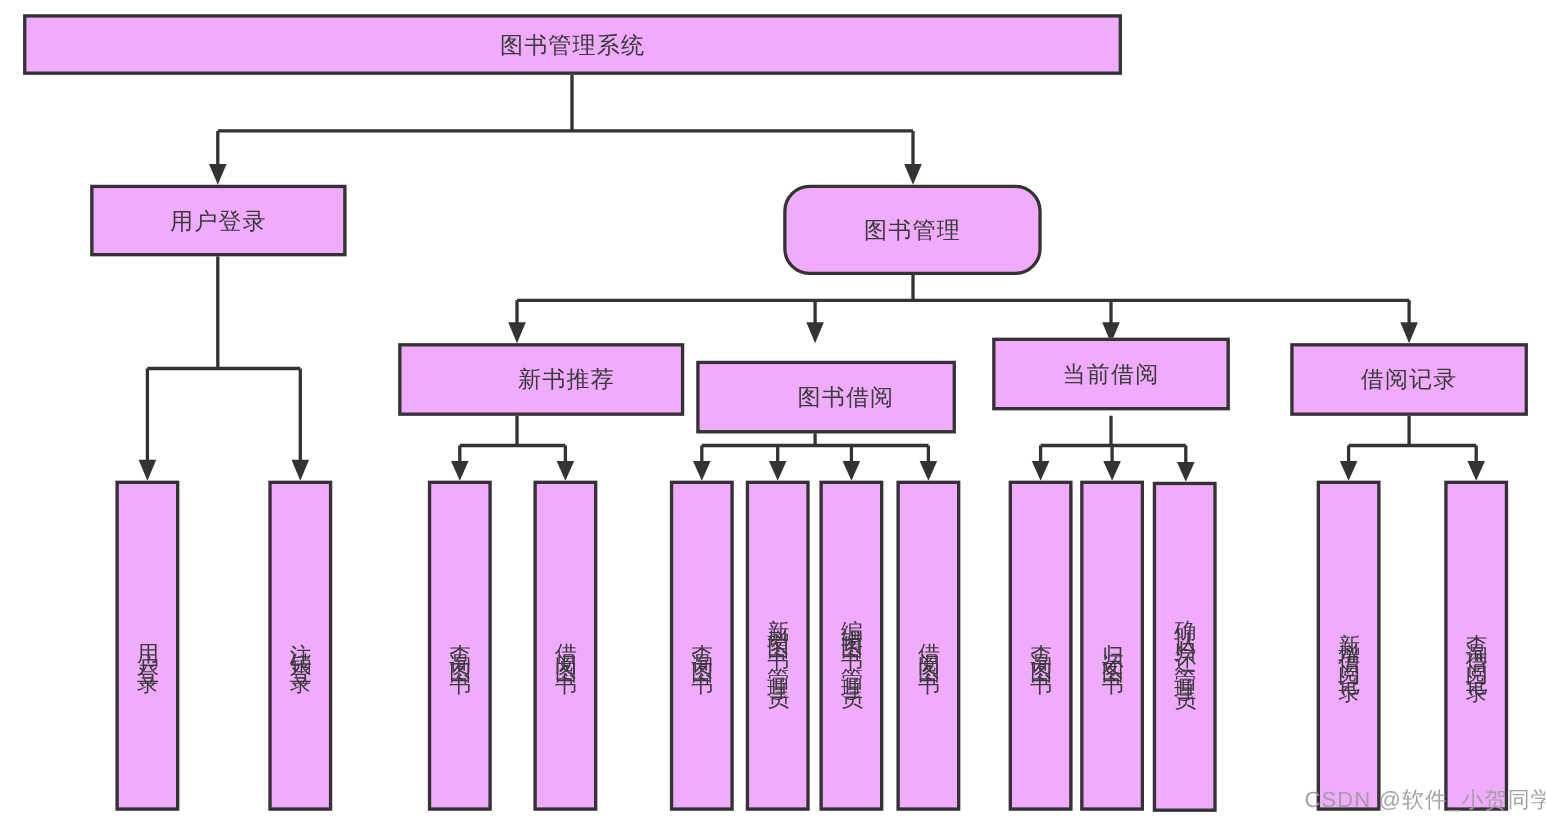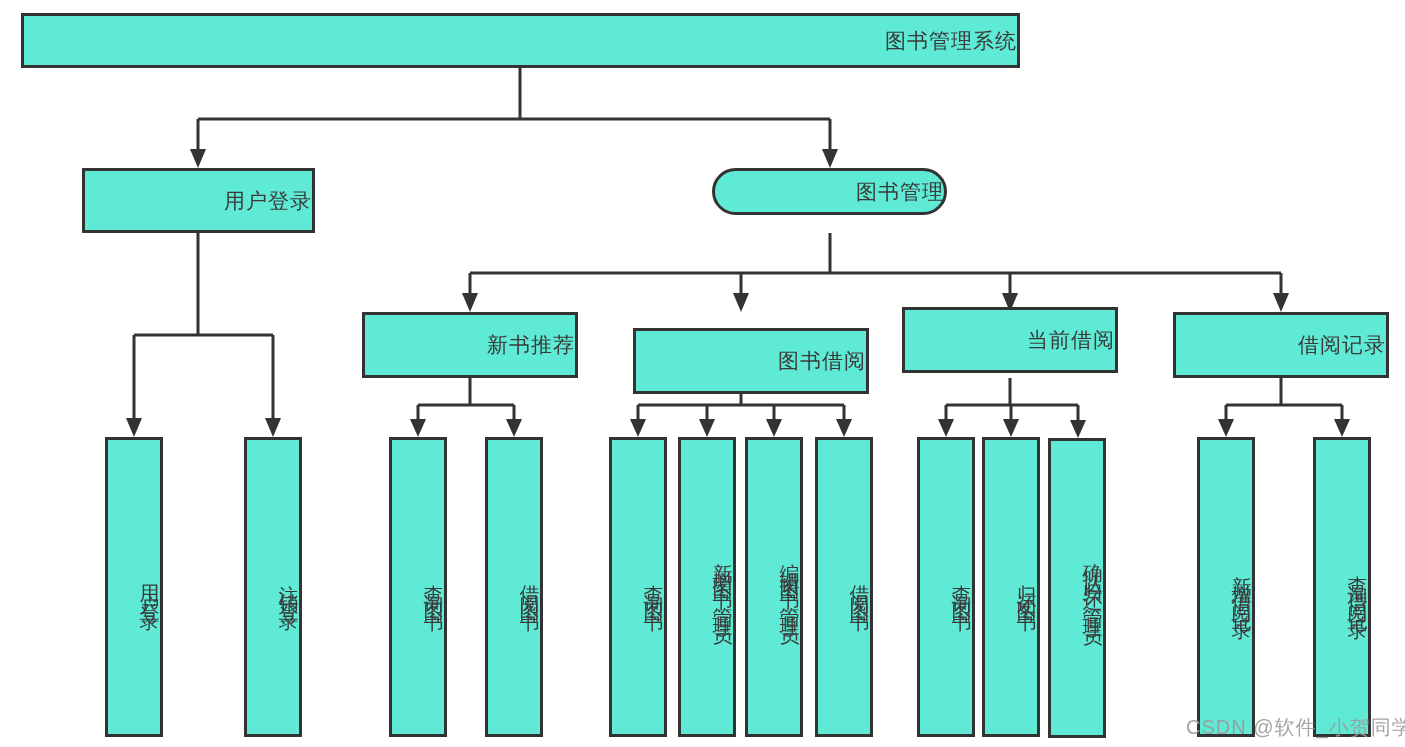--- a/index.html
+++ b/index.html
@@ -16,25 +16,25 @@
     left: 0; top: 0;
     width: 1405px; height: 747px;
     z-index: 1;
   }
   #edges path { stroke: #333333; stroke-width: 3; fill: none; }
   #edges polygon { fill: #333333; stroke: none; }
   .node {
     position: absolute;
     box-sizing: border-box;
     border: 3px solid #333333;
-    background: #5eead4;
+    background: #f0abfc;
     color: #3a3a3a;
     display: flex;
     align-items: center;
-    justify-content: flex-end;
+    justify-content: center;
     z-index: 2;
   }
   .hbox { font-size: 21px; letter-spacing: 1px; }
   .vbox {
     width: 58px;
     top: 437px;
     height: 300px;
     font-size: 20px;
   }
   .vbox .vtext {
@@ -104,25 +104,25 @@
     </g>
   </svg>
 
   <div class="node hbox" style="left:21px; top:13px; width:999px; height:55px;">
     <span>图书管理系统</span>
   </div>
 
   <div class="node hbox" style="left:82px; top:168px; width:233px; height:65px;">
     <span>用户登录</span>
   </div>
-  <div class="node hbox" style="left:712px; top:168px; width:235px; height:47px;border-radius:24px;">
+  <div class="node hbox" style="left:712px; top:168px; width:235px; height:82px;border-radius:24px;">
     <span>图书管理</span>
   </div>
 
-  <div class="node hbox" style="left:362px; top:312px; width:216px; height:66px;padding-left:46px;">
+  <div class="node hbox" style="left:362px; top:312px; width:260px; height:66px;padding-left:46px;">
     <span>新书推荐</span>
   </div>
   <div class="node hbox" style="left:633px; top:328px; width:236px; height:66px;padding-left:36px;">
     <span>图书借阅</span>
   </div>
   <div class="node hbox" style="left:902px; top:307px; width:216px; height:66px;">
     <span>当前借阅</span>
   </div>
   <div class="node hbox" style="left:1173px; top:312px; width:216px; height:66px;font-family:Liberation Serif, serif;">
     <span>借阅记录</span>

